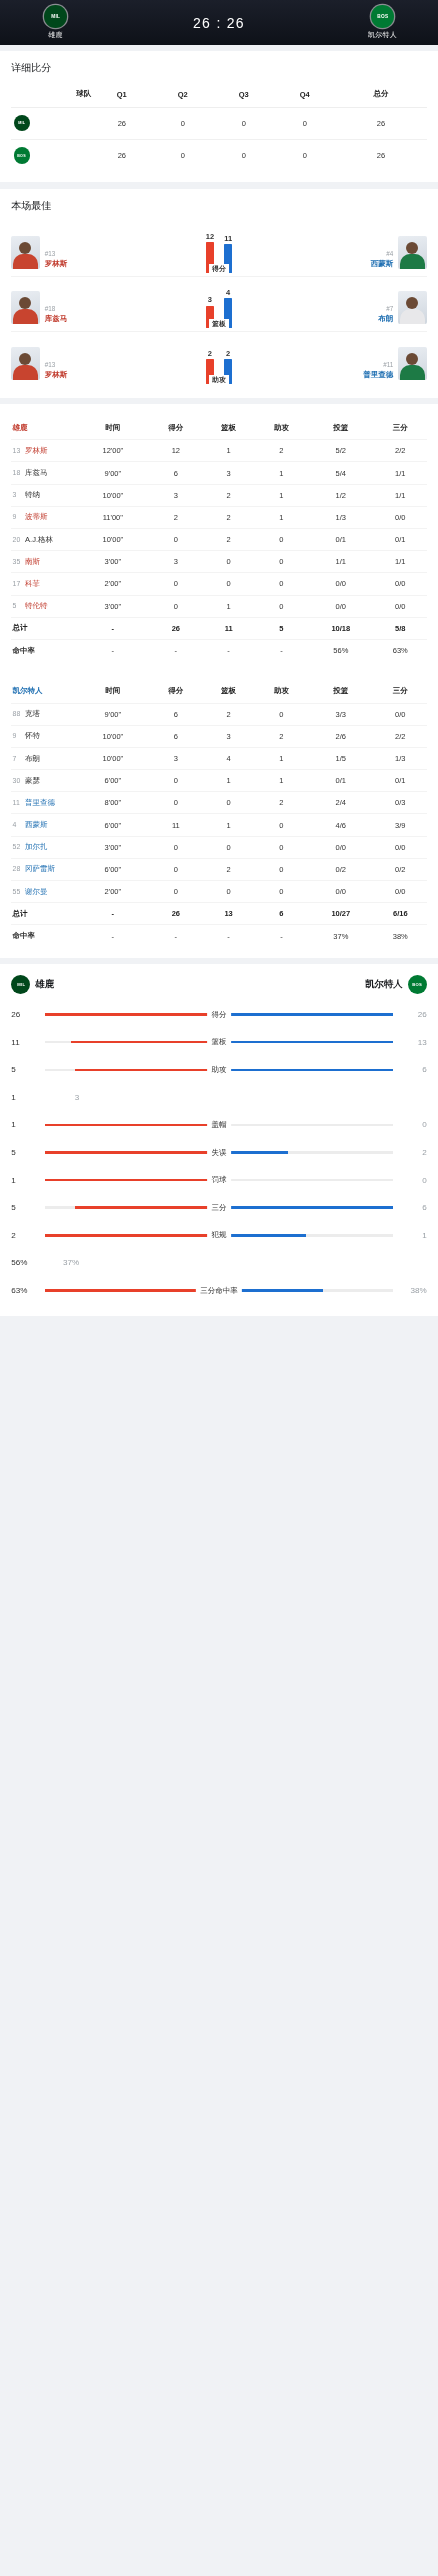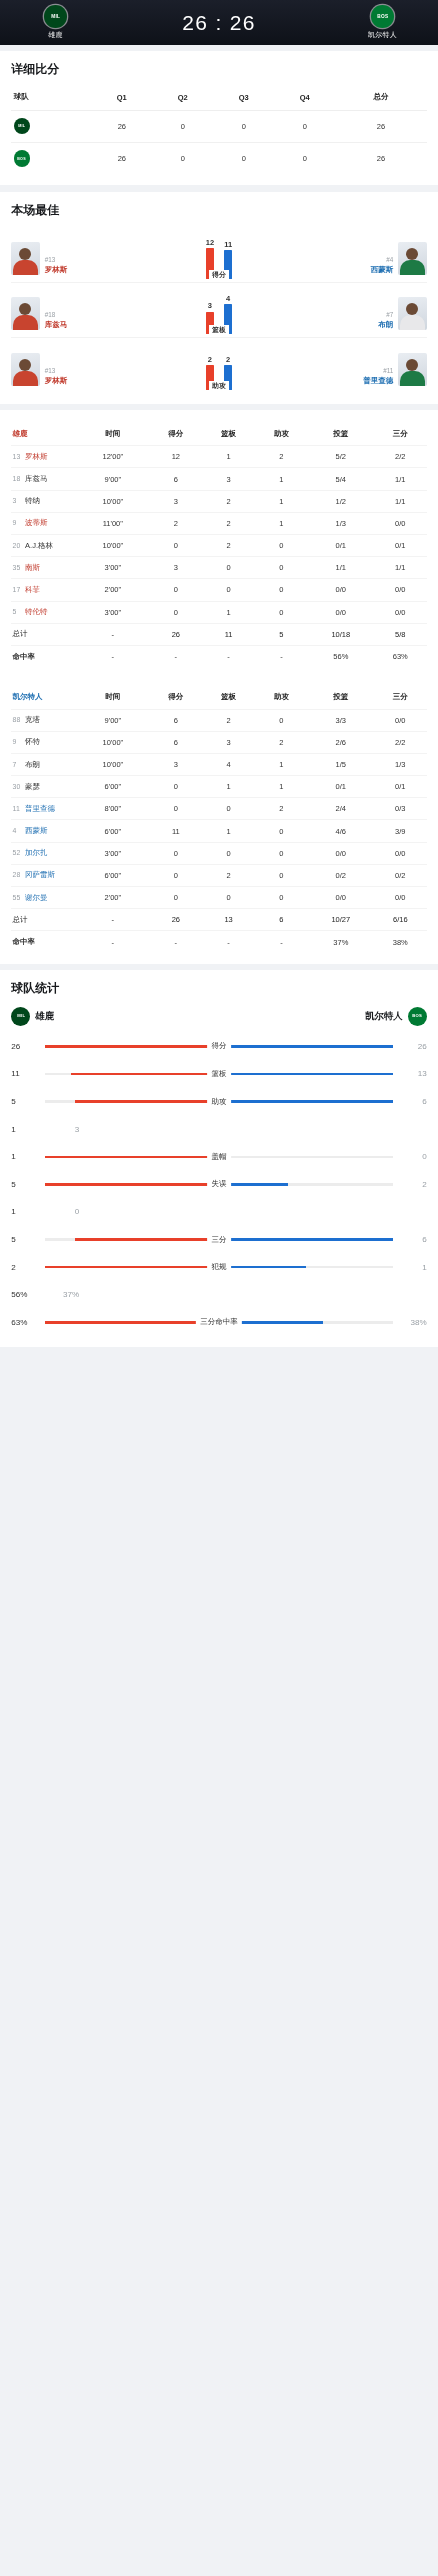--- a/index.html
+++ b/index.html
@@ -17,21 +17,21 @@
     height: 45px;
     background: linear-gradient(180deg, #1b1f2a 0%, #0e1118 100%);
     display: flex;
     align-items: center;
     justify-content: space-between;
     padding: 0 21px;
     position: relative;
   }
   .sb-team { display: flex; flex-direction: column; align-items: center; width: 69px; }
   .sb-team .tname { color: #fff; font-size: 6.9px; margin-top: 1.9px; letter-spacing: 0.3px; }
-  .sb-score { color: #fff; font-size: 21px; letter-spacing: 1.3px; font-weight: 400; }
+  .sb-score { color: #fff; font-size: 14px; letter-spacing: 1.3px; font-weight: 400; }
 
   
   .logo {
     border-radius: 50%;
     display: flex; align-items: center; justify-content: center;
     font-size: 5.6px; color: #fff; font-weight: bold;
     letter-spacing: 0.3px;
     line-height: 1.05;
     text-align: center;
     box-shadow: 0 0 0 1.3px rgba(255,255,255,.5);
@@ -44,33 +44,33 @@
   .logo-30 { width: 19px; height: 19px; font-size: 4.4px; }
   .logo-inner { transform: scale(.95); }
 
   
   .card {
     background: #fff;
     margin: 6.3px 0 0 0;
     padding: 10px 11.3px 11.3px 11.3px;
   }
   .card h2 {
-    font-size: 12px;
-    font-weight: bold;
+    font-size: 10px;
+    font-weight: normal;
     color: #17191c;
     margin-bottom: 8.8px;
   }
 
   
   table.qtr { width: 100%; border-collapse: collapse; }
   table.qtr th {
     font-size: 7.5px; color: #222; font-weight: bold;
     text-align: center; padding: 5px 0 7.5px 0;
   }
-  table.qtr th:first-child { text-align: left; padding-left: 2.5px; width: 80px; }
+  table.qtr th:first-child { text-align: right; padding-left: 2.5px; width: 80px; }
   table.qtr td {
     font-size: 7.5px; color: #333; text-align: center;
     padding: 7.5px 0; border-top: 0.6px solid #f0f0f0;
   }
   table.qtr td:first-child { text-align: left; padding-left: 2.5px; }
   table.qtr tr:first-child td { border-top: 0.6px solid #eee; }
 
   
   .best-row {
     display: flex; align-items: flex-end;
@@ -129,21 +129,21 @@
   table.pstat th.c1 { text-align: left; width: 65px; padding-left: 1.3px; }
   table.pstat td {
     font-size: 7.5px; color: #333; text-align: center; padding: 5.6px 0;
     border-top: 0.6px solid #f3f3f3;
   }
   table.pstat td.c1 { text-align: left; padding-left: 1.3px; white-space: nowrap; }
   .jn { color: #9aa0a6; font-size: 6.9px; display: inline-block; width: 12.5px; }
   .pn { color: #333; }
   .pn.red { color: #c0392b; }
   .pn.blue { color: #1f6fb2; }
-  tr.total td { font-weight: normal; color: #222; }
+  tr.total td { font-weight: bold; color: #222; }
   tr.pct td { color: #333; }
   tr.pct td.c1 { font-weight: bold; }
 
   
   .ts-header { display: flex; align-items: center; justify-content: space-between; padding: 1.3px 0 6.3px 0; }
   .ts-team { display: flex; align-items: center; gap: 5px; }
   .ts-team .n { font-size: 9.4px; font-weight: bold; color: #17191c; }
   .ts-row { display: flex; align-items: center; height: 27.6px; }
   .ts-val { width: 34px; font-size: 8.1px; color: #333; }
   .ts-val.r { text-align: right; color: #9aa0a6; }
@@ -550,21 +550,20 @@
             <td>-</td>
             <td>-</td>
             <td>37%</td>
             <td>38%</td>
           </tr>
         </tbody>
     </table>
   </div>
 
   <div class="card">
-    <h2>球队统计</h2>
     <div class="ts-header">
       <div class="ts-team">
         <span class="logo mil logo-30">
           <span class="logo-inner">MIL</span>
         </span>
         <span class="n">雄鹿</span>
       </div>
       <div class="ts-team">
         <span class="n">凯尔特人</span>
         <span class="logo bos logo-30">
@@ -657,20 +656,33 @@
               <div class="ts-track">
                 <div class="ts-fill blue" style="width:40%"></div>
               </div>
             </div>
             <div class="ts-label">失误</div>
           </div>
           <div class="ts-val r">2</div>
         </div>
         <div class="ts-row">
           <div class="ts-val">1</div>
+          <div class="ts-barbox">
+            <div class="ts-half left">
+              <div class="ts-track">
+                <div class="ts-fill red" style="width:100%"></div>
+              </div>
+            </div>
+            <div class="ts-half right">
+              <div class="ts-track">
+                <div class="ts-fill blue" style="width:0%"></div>
+              </div>
+            </div>
+            <div class="ts-label">罚球</div>
+          </div>
           <div class="ts-val r">0</div>
         </div>
         <div class="ts-row">
           <div class="ts-val">5</div>
           <div class="ts-barbox">
             <div class="ts-half left">
               <div class="ts-track">
                 <div class="ts-fill red" style="width:83%"></div>
               </div>
             </div>

